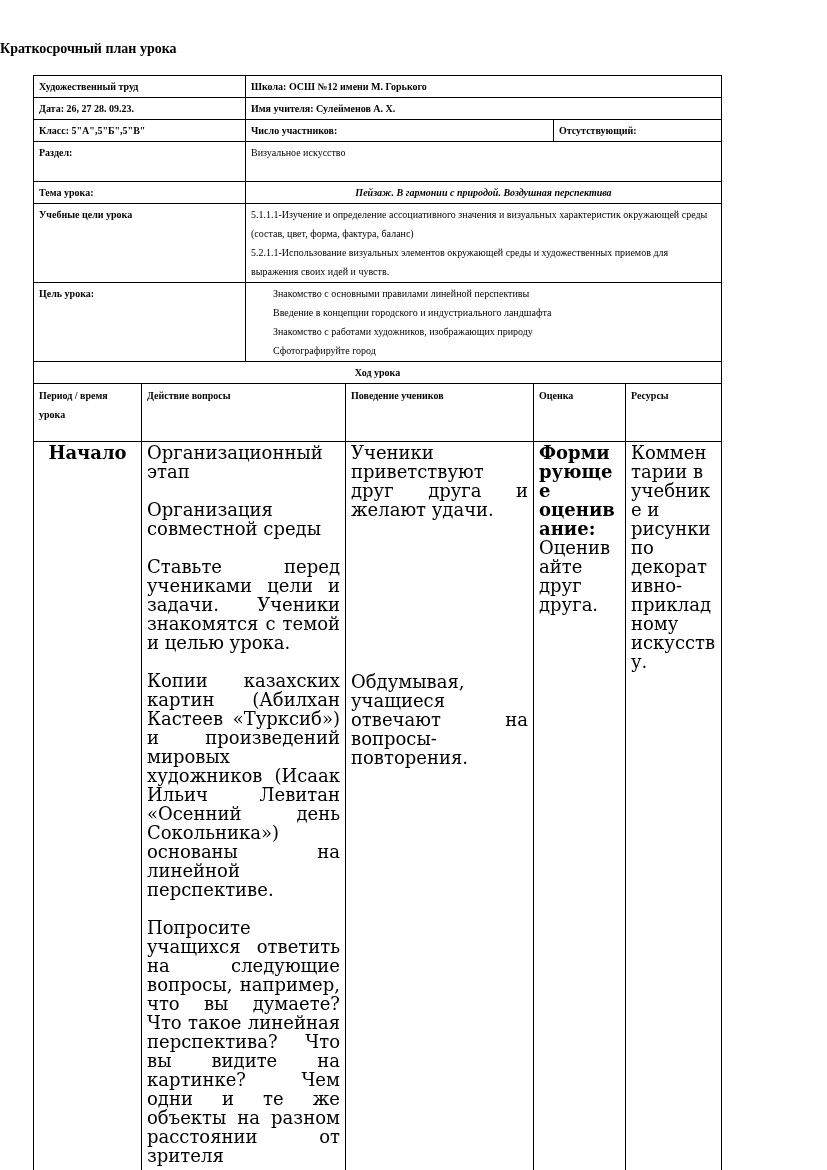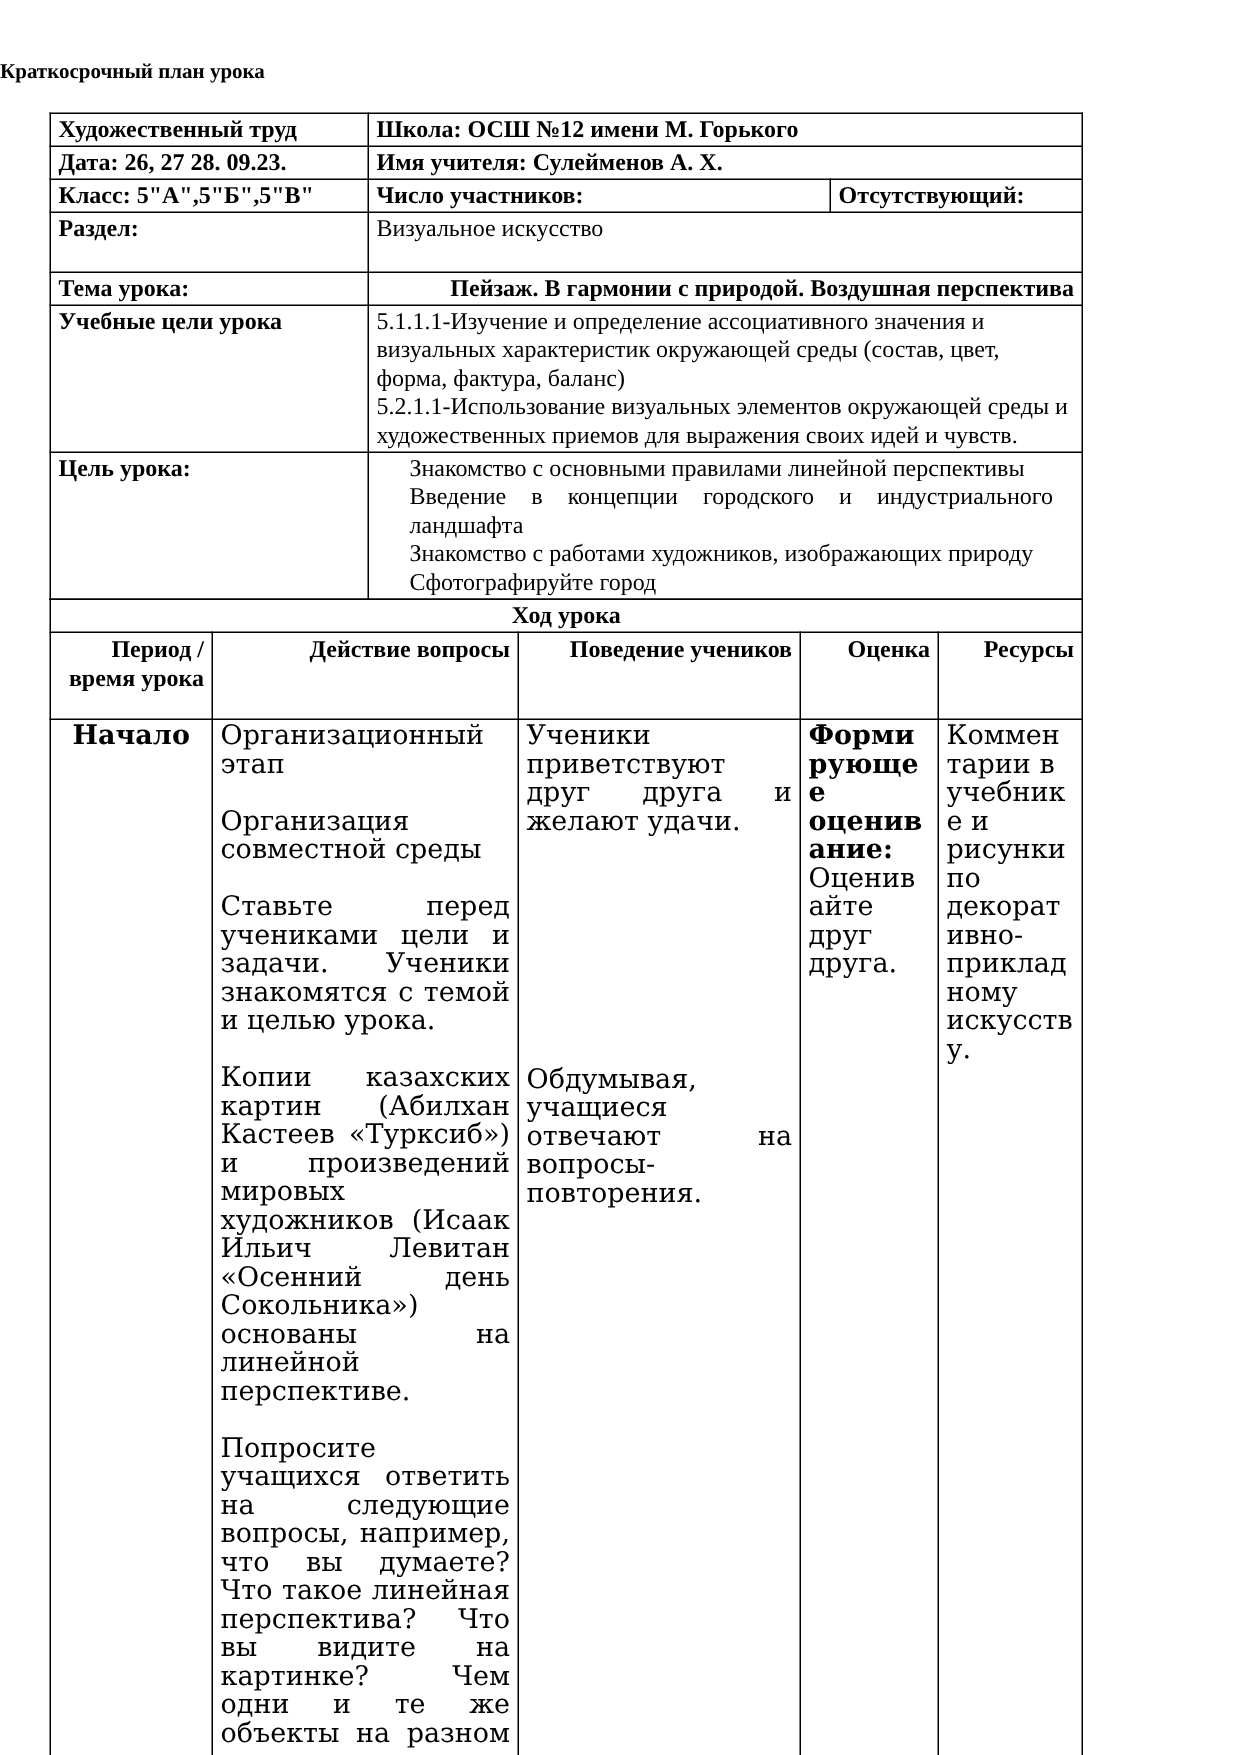--- a/index.html
+++ b/index.html
@@ -24,42 +24,42 @@
     table-layout: fixed;
     margin-left: 33px;
     width: 688px;
   }
   .info-table { margin-top: 19px; }
   .flow-table { margin-top: -1px; }
   td, th {
     border: 1px solid #000;
     vertical-align: top;
     padding: 1px 5px;
-    font-size: 16px;
+    font-size: 10px;
     line-height: 19px;
     text-align: left;
     overflow: hidden;
   }
   .b { font-weight: bold; }
-  .center { text-align: right; }
+  .center { text-align: center; font-style: italic; }
   p { margin: 0; min-height: 19px; }
 
   
   .row-std td { height: 19px; }
   .row-section td { height: 37px; }
   .cell-objectives { }
   .goals-block {
     padding-left: 22px;
     padding-right: 14px;
     text-align: justify;
   }
 
   
   .flow-title td { height: 19px; text-align: center; font-weight: bold; }
-  .flow-head th { height: 54px; text-align: right; font-weight: bold; vertical-align: top; padding-top: 2px; }
+  .flow-head th { height: 54px; text-align: left; font-weight: bold; vertical-align: top; padding-top: 2px; }
   .flow-body td {
     height: 574px;
     font-family: "DejaVu Serif", serif;
     font-size: 18px;
     line-height: 19px;
     overflow-wrap: break-word;
     word-break: break-word;
   }
   .flow-body .cell-period { text-align: center; font-weight: bold; }
   .cell-teacher p, .cell-students p, .cell-assessment p { text-align: justify; }

